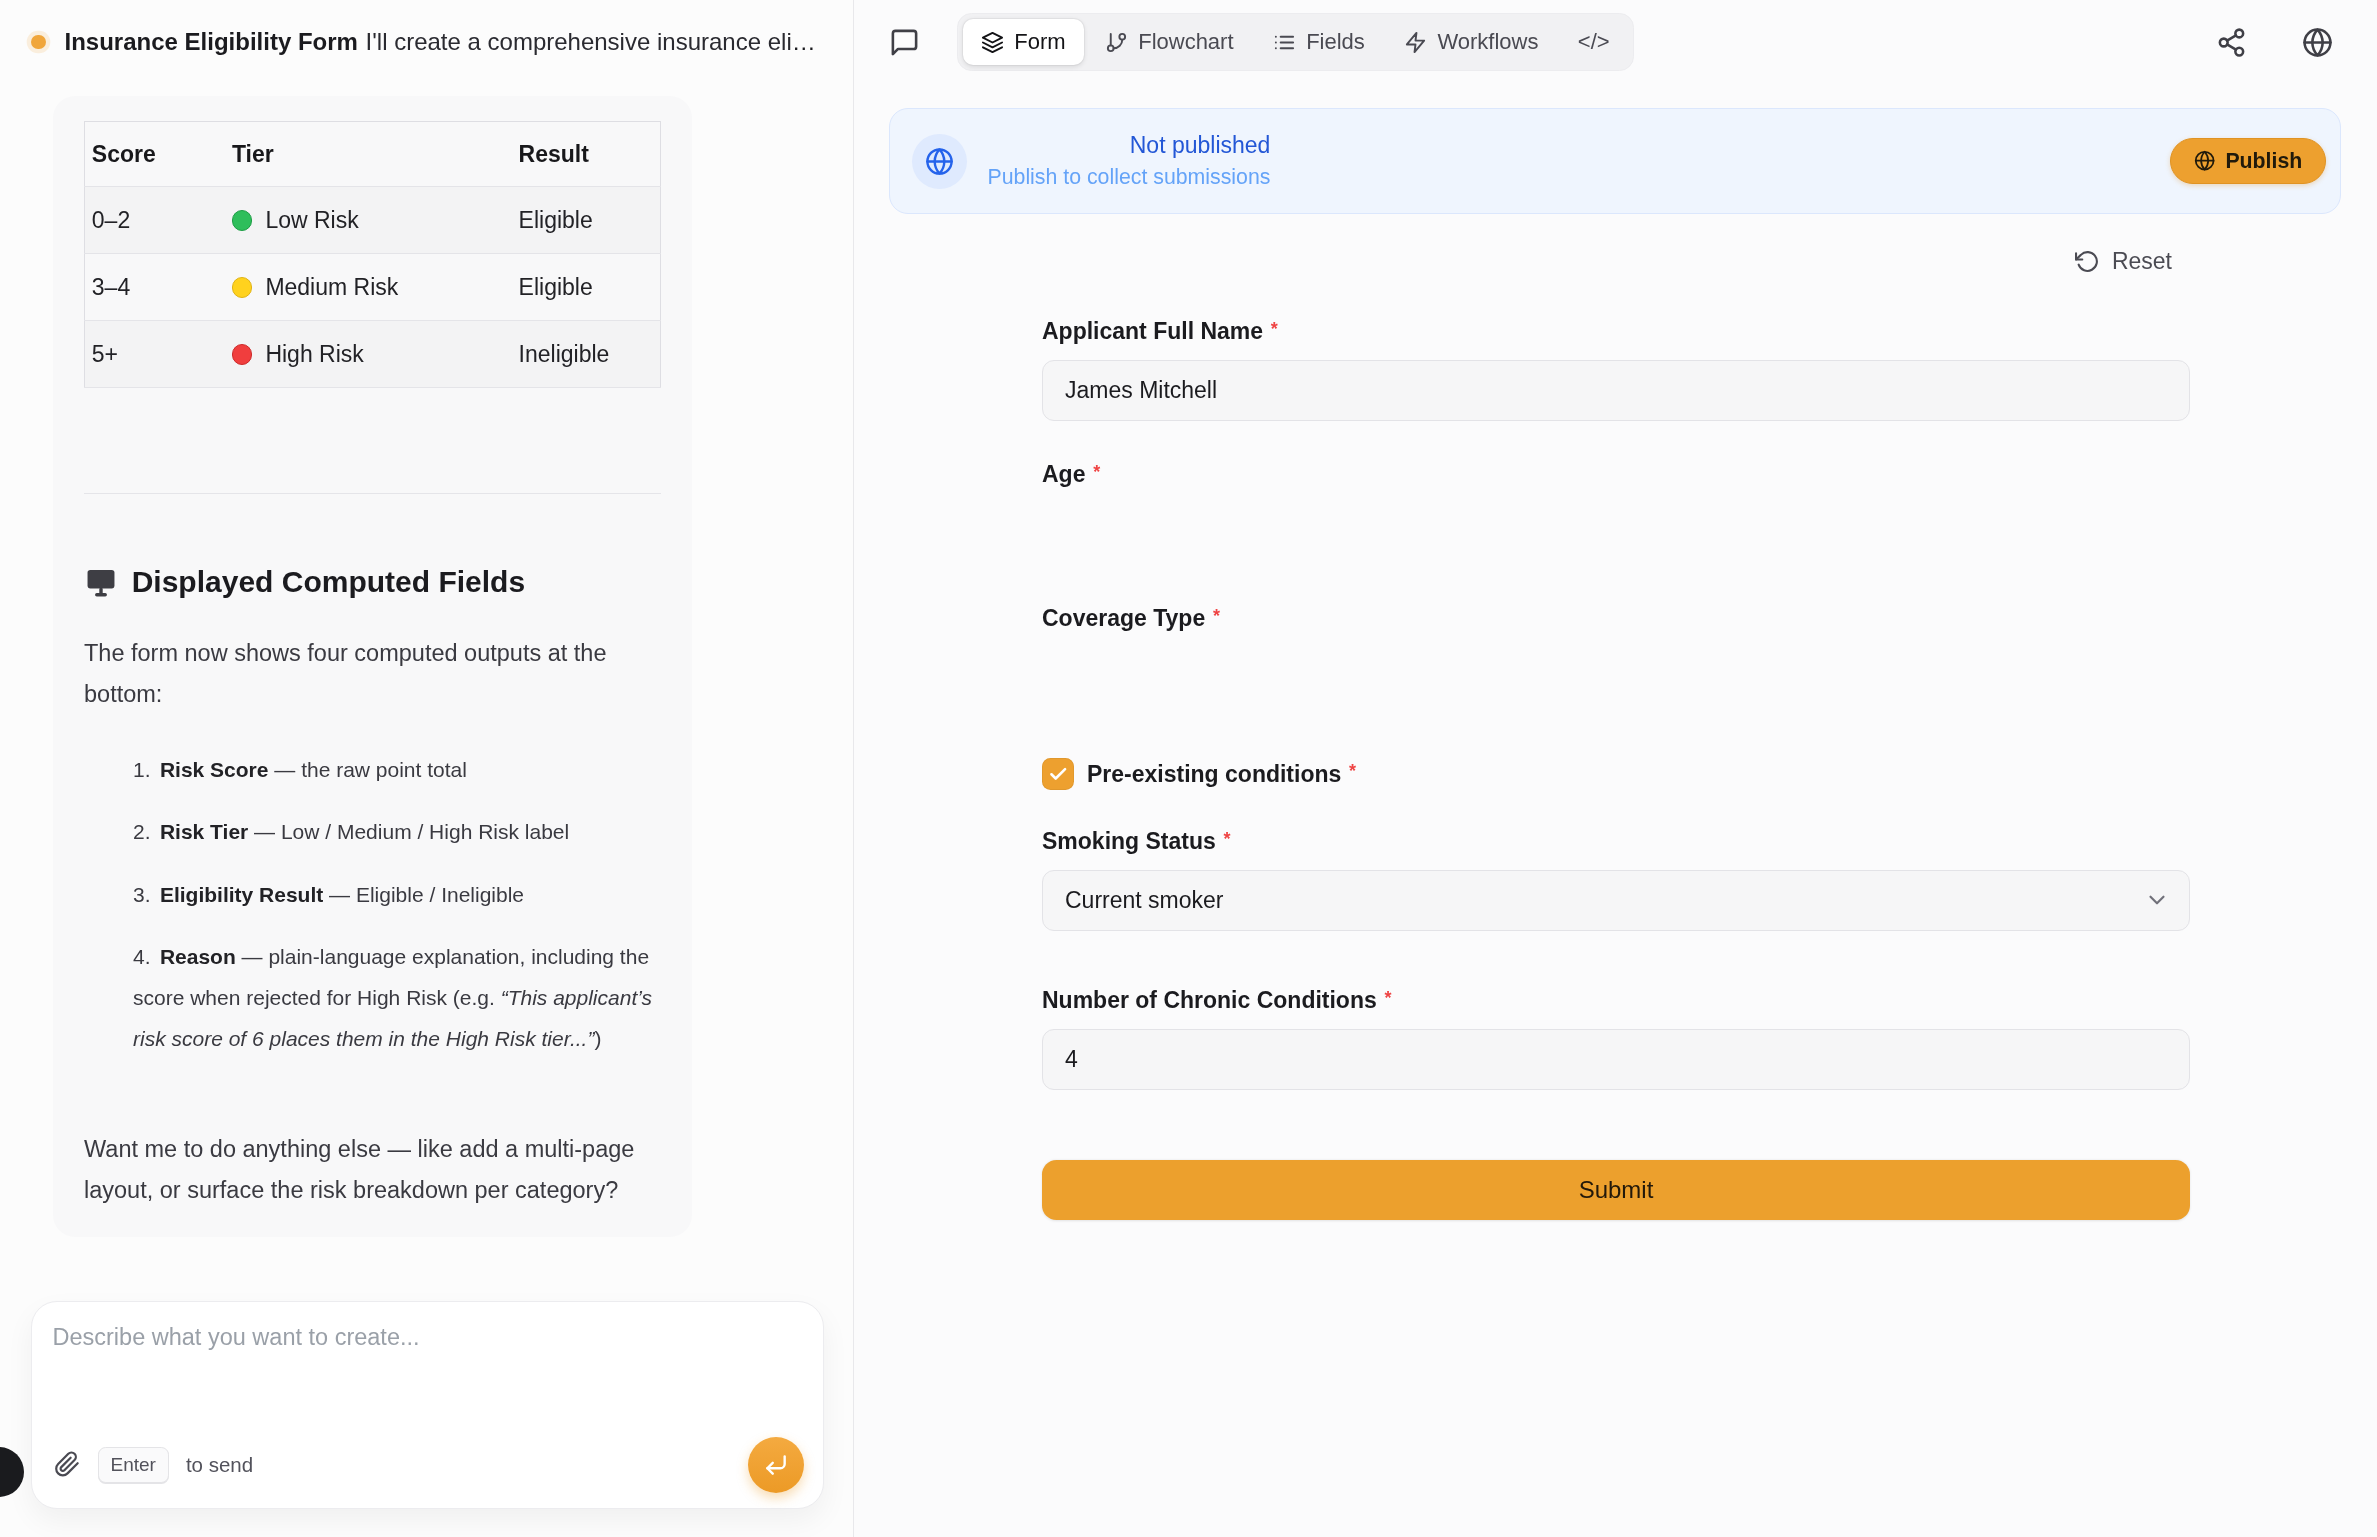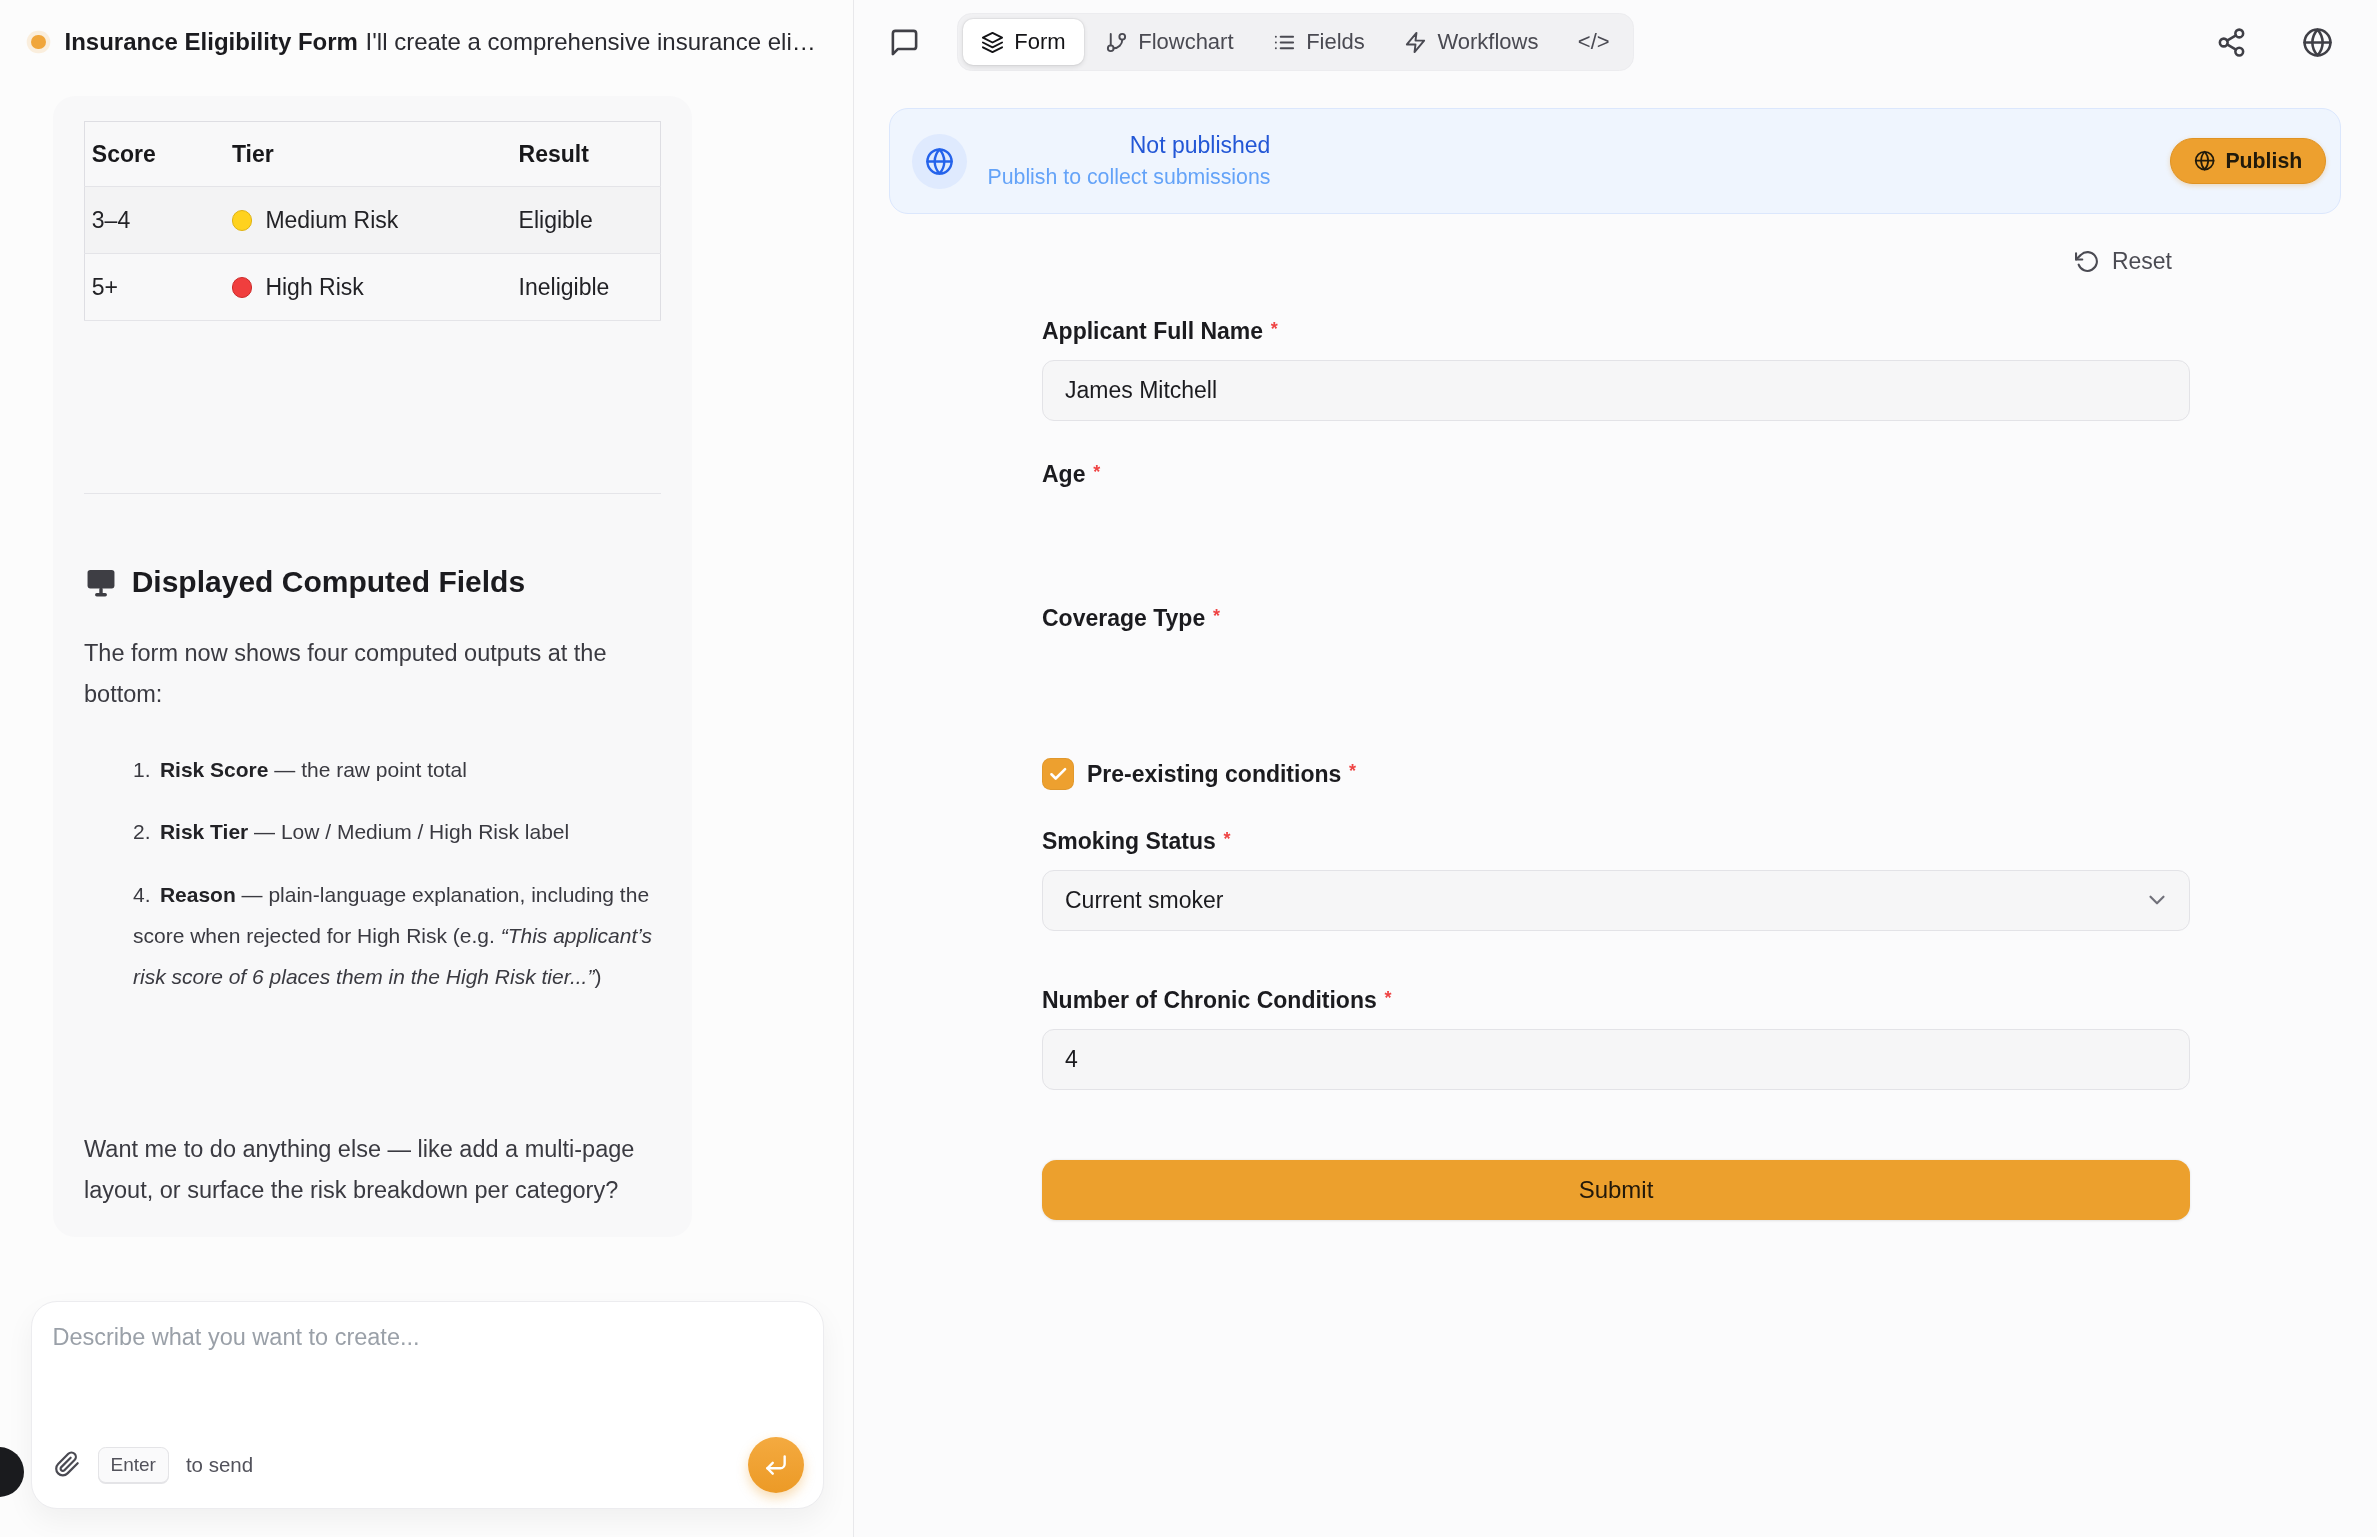--- a/index.html
+++ b/index.html
@@ -110,20 +110,25 @@
   <table class="risk-table">
     <thead>
       <tr>
         <th class="col-score">Score</th>
         <th class="col-tier">Tier</th>
         <th class="col-outcome">Result</th>
       </tr>
     </thead>
     <tbody>
       <tr>
+        <td>0–2</td>
+        <td><span class="dot" style="background:#2ebe5b;border-color:#1d9e45"></span><span>Low Risk</span></td>
+        <td>Eligible</td>
+      </tr>
+      <tr>
         <td>3–4</td>
         <td><span class="dot" style="background:#ffd21e;border-color:#e0b314"></span><span>Medium Risk</span></td>
         <td>Eligible</td>
       </tr>
       <tr>
         <td>5+</td>
         <td><span class="dot" style="background:#f03e3e;border-color:#cd2a2a"></span><span>High Risk</span></td>
         <td class="outcome-strong">Ineligible</td>
       </tr>
     </tbody>
@@ -138,20 +143,21 @@
       <path d="M12 17v3.4" stroke="#3E3E44" stroke-width="2.4"></path>
     </svg>
     <span>Displayed Computed Fields</span>
   </h2>
 
   <p class="para intro">The form now shows four computed outputs at the bottom:</p>
 
   <ol class="computed-list">
     <li><span class="num">1.</span><b>Risk Score</b><span> — the raw point total</span></li>
     <li><span class="num">2.</span><b>Risk Tier</b><span> — Low / Medium / High Risk label</span></li>
+    <li><span class="num">3.</span><b>Eligibility Result</b><span> — Eligible / Ineligible</span></li>
     <li><span class="num">4.</span><b>Reason</b><span> — plain-language explanation, including the score when rejected for High Risk (e.g. </span><i>“This applicant’s risk score of 6 places them in the High Risk tier...”</i><span>)</span></li>
   </ol>
 
   <p class="para outro">Want me to do anything else — like add a multi-page layout, or surface the risk breakdown per category?</p>
 
   <div class="composer">
     <textarea placeholder="Describe what you want to create..." style=""></textarea>
     <div class="composer-bar">
       <button class="clip-btn">
         <svg viewBox="0 0 24 24">

